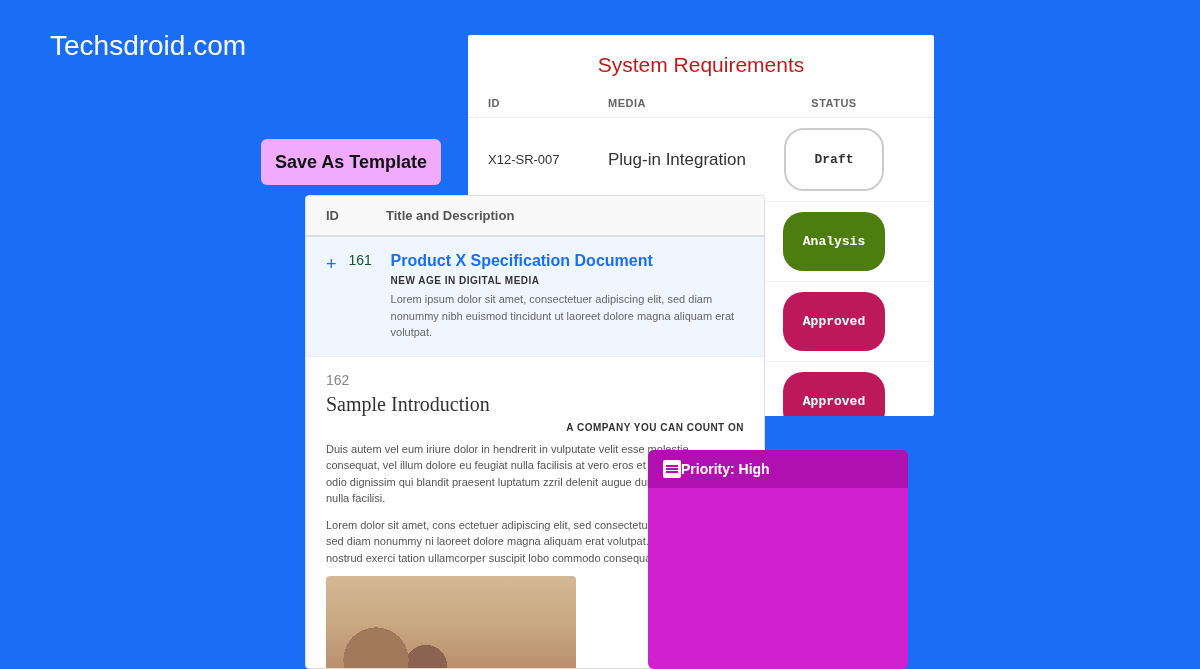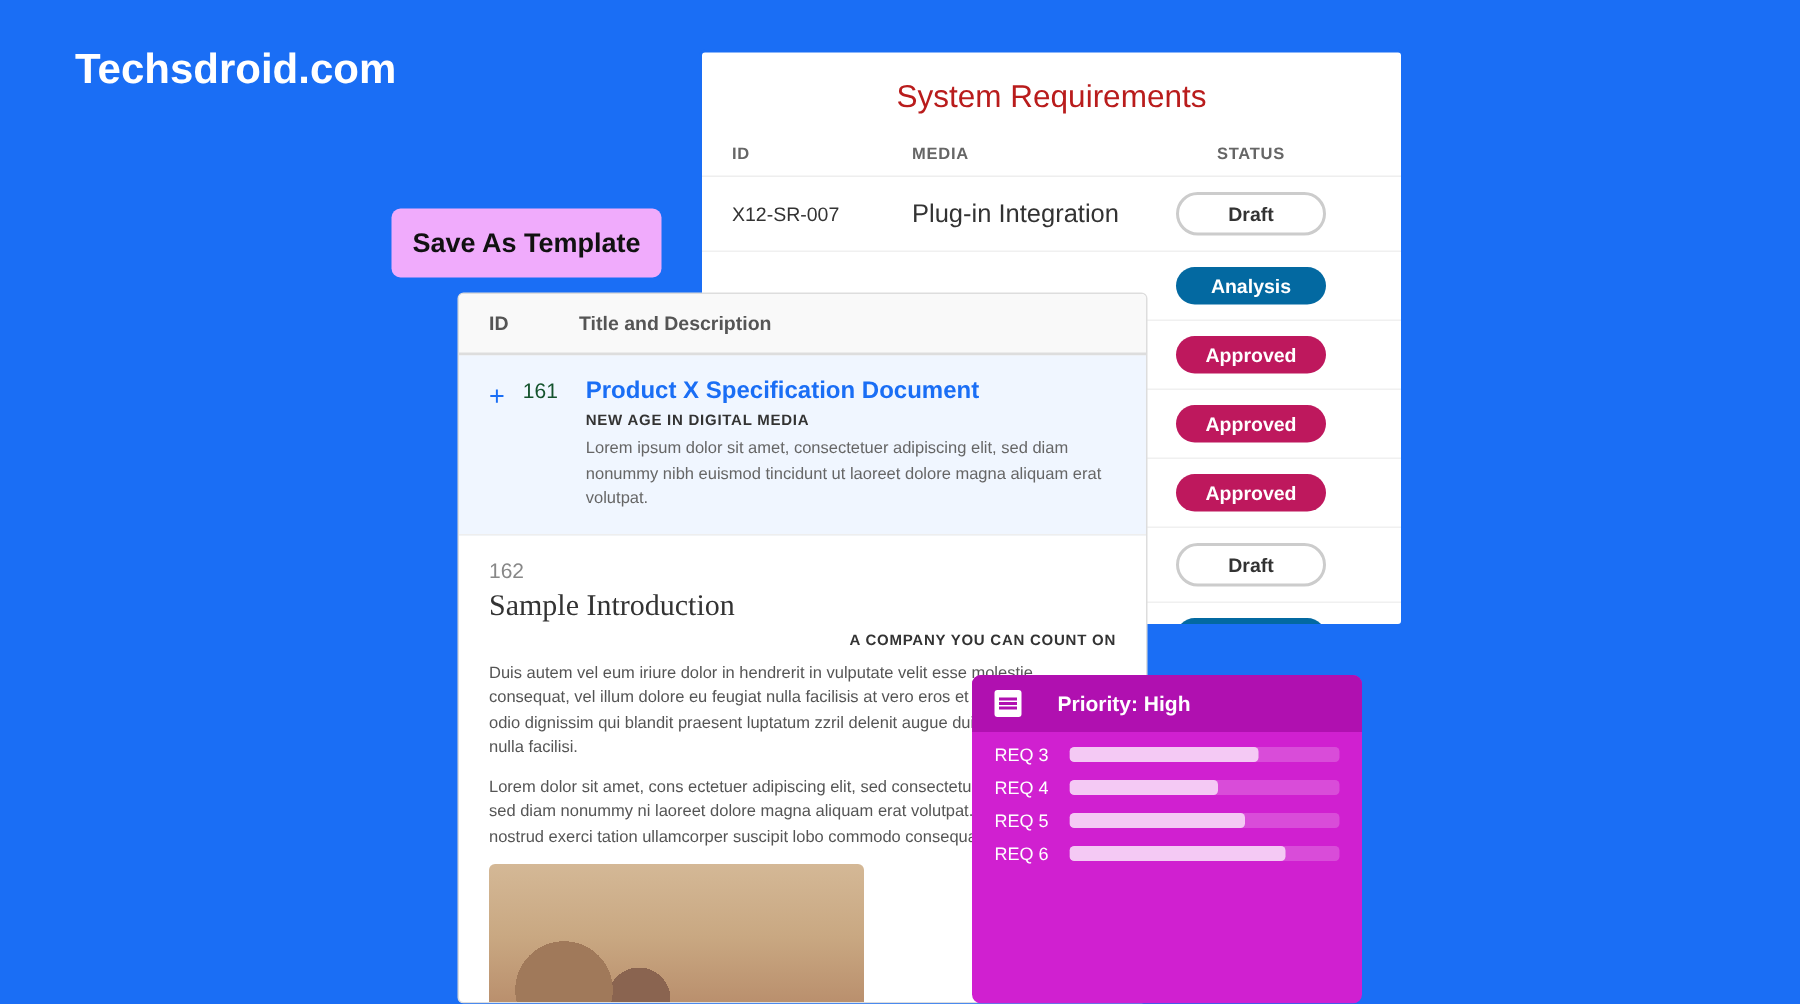--- a/index.html
+++ b/index.html
@@ -12,21 +12,21 @@
       position: relative;
     }
 
     
     .brand {
       position: absolute;
       top: 30px;
       left: 50px;
       color: white;
       font-size: 28px;
-      font-weight: 700;
+      font-weight: 400;
     }
 
     
     .save-template-btn {
       position: absolute;
       top: 139px;
       left: 261px;
       width: 180px;
       height: 46px;
       background-color: #f0abfc;
@@ -80,29 +80,30 @@
       padding: 10px 20px;
       align-items: center;
       border-bottom: 1px solid #f0f0f0;
     }
 
     .sys-req-id { font-size: 13px; color: #333; }
     .sys-req-name { font-size: 17px; color: #333; }
     .sys-req-status { display: flex; justify-content: center; }
 
     .status-badge {
-      padding: 5px 20px;
+      padding: 22px 20px;
       border-radius: 20px;
       font-size: 13px;
       font-weight: 600;
       min-width: 100px;
       text-align: center;
+      font-family: Liberation Mono, monospace;
     }
     .status-draft { background: white; border: 2px solid #ccc; color: #333; }
-    .status-analysis { background: #0369a1; color: white; border: none; }
+    .status-analysis { background: #4d7c0f; color: white; border: none; }
     .status-approved { background: #be185d; color: white; border: none; }
 
     
     .doc-panel {
       position: absolute;
       top: 195px;
       left: 305px;
       width: 460px;
       height: 474px;
       background: white;
@@ -220,21 +221,21 @@
       border-radius: 6px;
       overflow: hidden;
       z-index: 15;
     }
 
     .priority-header {
       background: #b010b0;
       padding: 10px 15px;
       display: flex;
       align-items: center;
-      gap: 24px;
+      gap: 0;
     }
 
     .priority-header-icon {
       width: 18px;
       height: 18px;
       background: white;
       border-radius: 2px;
       display: flex;
       align-items: center;
       justify-content: center;
@@ -386,43 +387,13 @@
   <div class="priority-header">
     <div class="priority-header-icon">
       <svg width="12" height="12" viewBox="0 0 12 12">
         <rect y="2" width="12" height="2" fill="#b010b0"></rect>
         <rect y="5" width="12" height="2" fill="#b010b0"></rect>
         <rect y="8" width="12" height="2" fill="#b010b0"></rect>
       </svg>
     </div>
     <span class="priority-title">Priority: High</span>
   </div>
-  <div class="priority-body">
-
-    <div class="priority-row">
-      <span class="priority-label">REQ 3</span>
-      <div class="priority-bar-container">
-        <div class="priority-bar" style="width: 70%"></div>
-      </div>
-    </div>
-
-    <div class="priority-row">
-      <span class="priority-label">REQ 4</span>
-      <div class="priority-bar-container">
-        <div class="priority-bar" style="width: 55%"></div>
-      </div>
-    </div>
-
-    <div class="priority-row">
-      <span class="priority-label">REQ 5</span>
-      <div class="priority-bar-container">
-        <div class="priority-bar" style="width: 65%"></div>
-      </div>
-    </div>
-
-    <div class="priority-row">
-      <span class="priority-label">REQ 6</span>
-      <div class="priority-bar-container">
-        <div class="priority-bar" style="width: 80%"></div>
-      </div>
-    </div>
-  </div>
 </div>
 
 </body></html>

